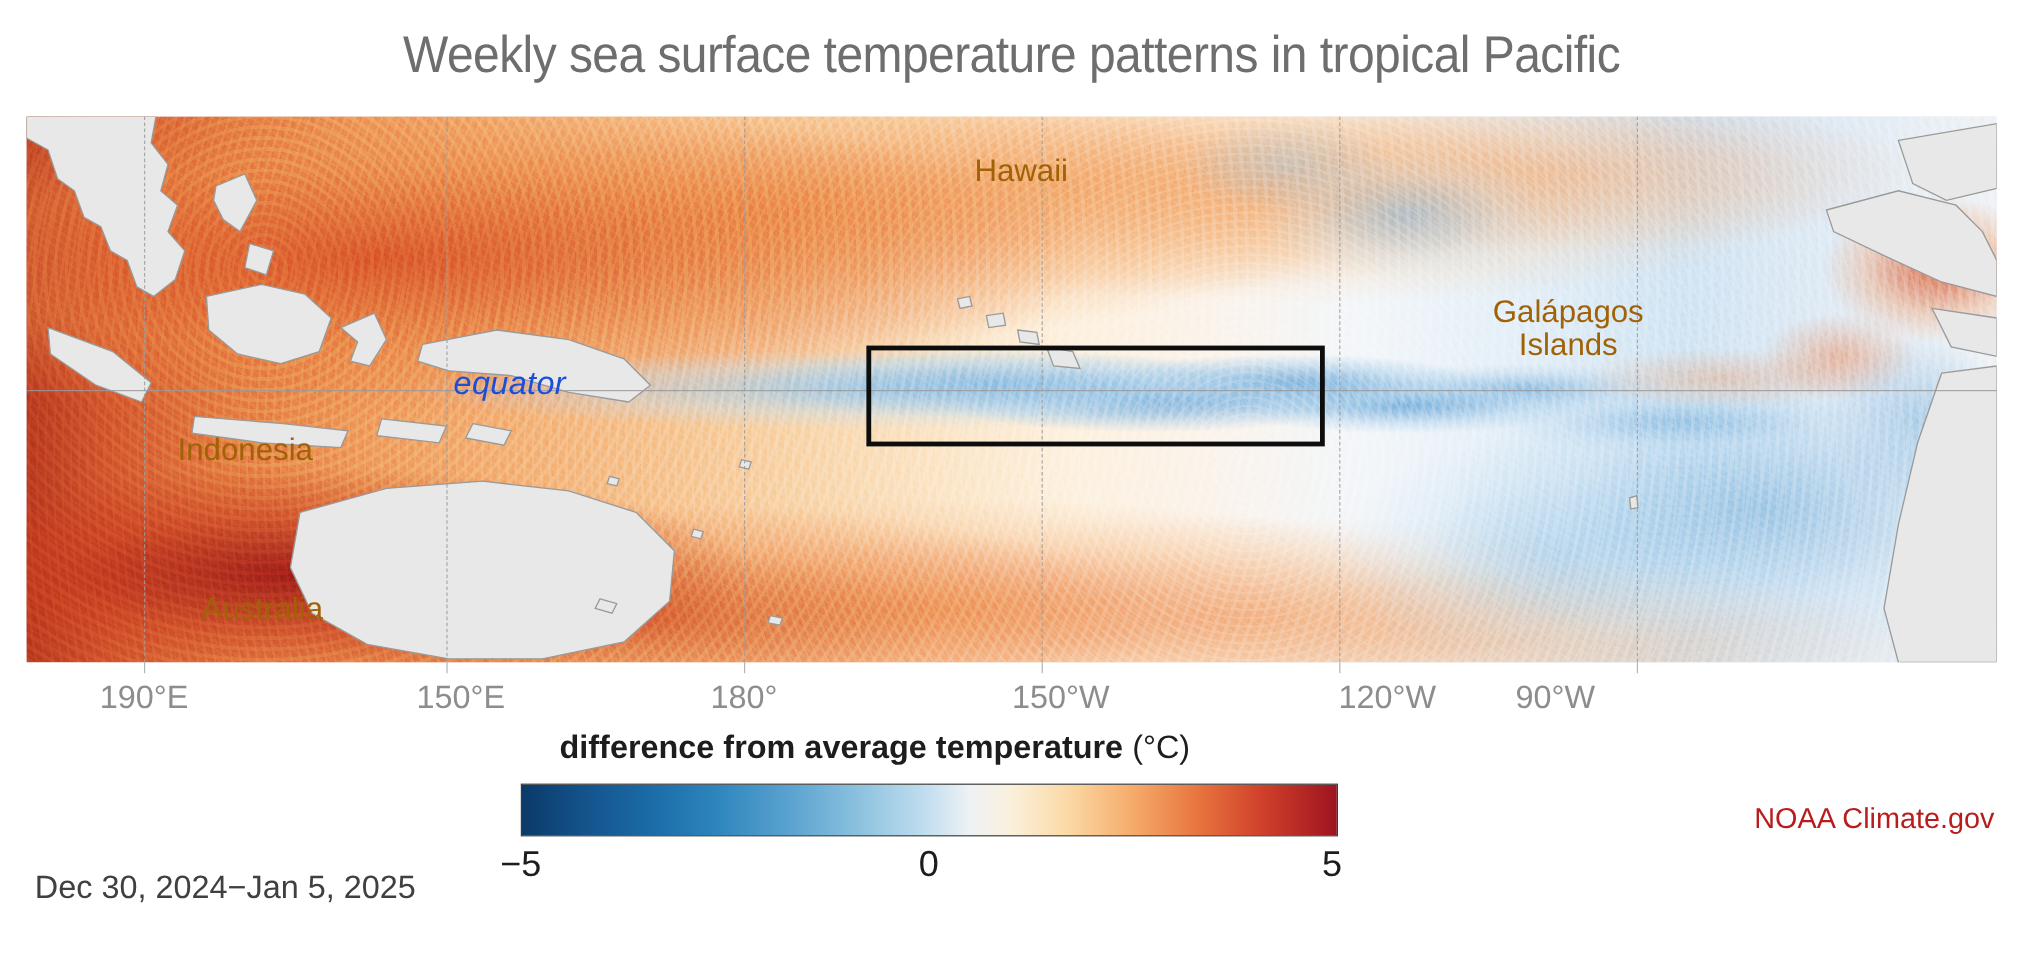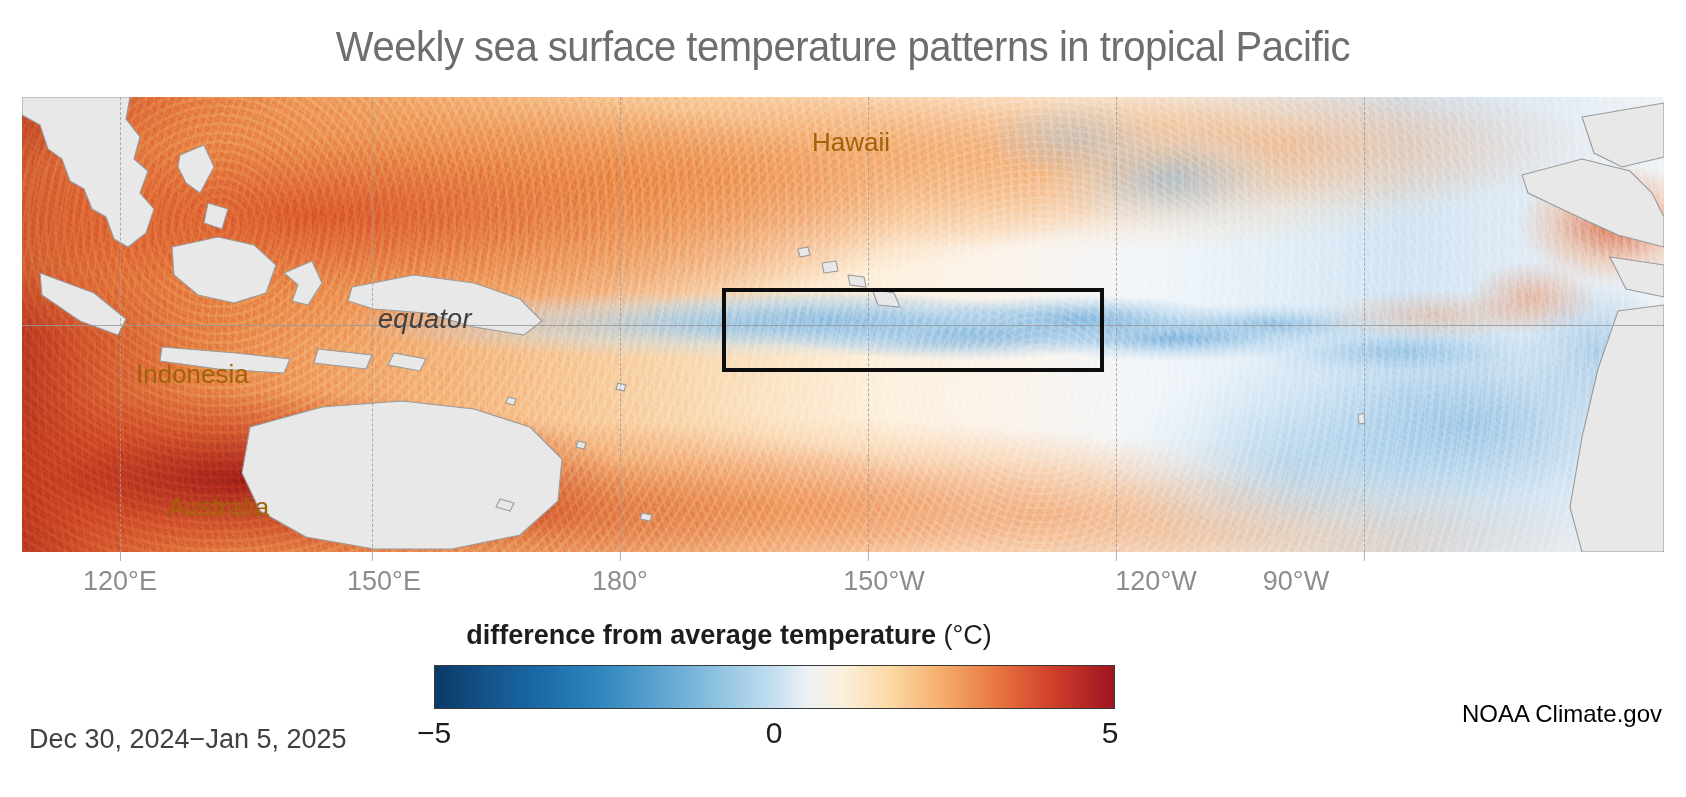--- a/index.html
+++ b/index.html
@@ -85,53 +85,53 @@
       repeating-linear-gradient(-52deg, rgba(0,0,0,.10) 0 2px, rgba(0,0,0,0) 2px 7px);
   }
 
   
   .land{position:absolute;fill:#e8e8e8;stroke:#9a9a9a;stroke-width:1.1;}
 
   
   .vgrid{position:absolute;top:0;bottom:0;width:0;border-left:1.4px dashed #9d9d9d;opacity:.85;}
   #equator{position:absolute;left:0;right:0;height:0;border-top:1.3px solid #9a9a9a;opacity:.85;}
   #eqlabel{
-    position:absolute;font-style:italic;font-size:27px;color:#404040;
+    position:absolute;font-style:italic;font-size:27px;color:#1d4ed8;
     letter-spacing:.3px;white-space:nowrap;
   }
 
   
   .mlabel{position:absolute;font-size:26px;color:#a16207;white-space:nowrap;}
   .mlabel.two{line-height:1.08;text-align:center;}
 
   
   #nino{position:absolute;border:4px solid #0d0d0d;box-sizing:border-box;}
 
   
   .tick{position:absolute;top:552px;width:0;height:9px;border-left:1.3px solid #b4b4b4;}
   .tlab{position:absolute;top:566px;font-size:27px;color:#8d8d8d;transform:translateX(-50%);white-space:nowrap;}
 
   
-  #cbwrap{position:absolute;left:0;top:608px;width:1458px;margin-top:12px;}
+  #cbwrap{position:absolute;left:0;top:608px;width:1458px;}
   #cblabel{text-align:center;font-size:27px;color:#1d1d1d;font-weight:bold;white-space:nowrap;}
   #cblabel .unit{font-weight:normal;}
   #cbbar{
     position:absolute;left:434px;top:45px;width:681px;height:44px;
     border:1.4px solid #3a3a3a;box-sizing:border-box;
     background:linear-gradient(to right,
       #0a3a68 0%, #14548d 8%, #1b6ca8 16%, #2e86bd 24%,
       #5ba3d0 33%, #90c4e0 42%, #c5dff0 50%, #eef2f4 55%,
       #faf0dc 60%, #fbd9a5 67%, #f5ab6a 75%, #e8743f 83%,
       #cf3f2a 91%, #9e1420 100%);
   }
   .cbtick{position:absolute;font-size:30px;color:#1d1d1d;top:96px;transform:translateX(-50%);}
 
   
   #daterange{position:absolute;left:29px;top:724px;font-size:27px;color:#404040;white-space:nowrap;}
-  #credit{position:absolute;right:24px;top:699px;text-align:right;font-size:24px;color:#000000;line-height:1.28;}
+  #credit{position:absolute;right:24px;top:668px;text-align:right;font-size:24px;color:#b91c1c;line-height:1.28;}
 </style>
 </head>
 <body>
 
 <div id="title">Weekly sea surface temperature patterns in tropical Pacific</div>
 
 <div id="map">
 
   <div id="sst">
     <div class="lay" id="base"></div>
@@ -188,30 +188,34 @@
   <div class="vgrid" style="left:350px"></div>
   <div class="vgrid" style="left:598px"></div>
   <div class="vgrid" style="left:846px"></div>
   <div class="vgrid" style="left:1094px"></div>
   <div class="vgrid" style="left:1342px"></div>
   <div id="equator" style="top:228px"></div>
   <div id="eqlabel" style="left:356px;top:207px">equator</div>
 
   <div class="mlabel" style="left:790px;top:30px">Hawaii</div>
 
-
-  <div class="mlabel" style="left:114px;top:262px">Indonesia</div>
+  <div class="mlabel two" style="left:1222px;top:148px">
+    <span>Galápagos</span><br>
+    <span>Islands</span>
+  </div>
+
+  <div class="mlabel" style="left:126px;top:262px">Indonesia</div>
 
   <div class="mlabel" style="left:146px;top:395px">Australia</div>
 
   <div id="nino" style="left:700px;top:191px;width:382px;height:84px"></div>
 </div>
 
 <div class="tick" style="left:120px"></div>
-<div class="tlab" style="left:120px">120°E</div>
+<div class="tlab" style="left:120px">190°E</div>
 
 <div class="tick" style="left:372px"></div>
 <div class="tlab" style="left:384px">150°E</div>
 
 <div class="tick" style="left:620px"></div>
 <div class="tlab" style="left:620px">180°</div>
 
 <div class="tick" style="left:868px"></div>
 <div class="tlab" style="left:884px">150°W</div>
 

